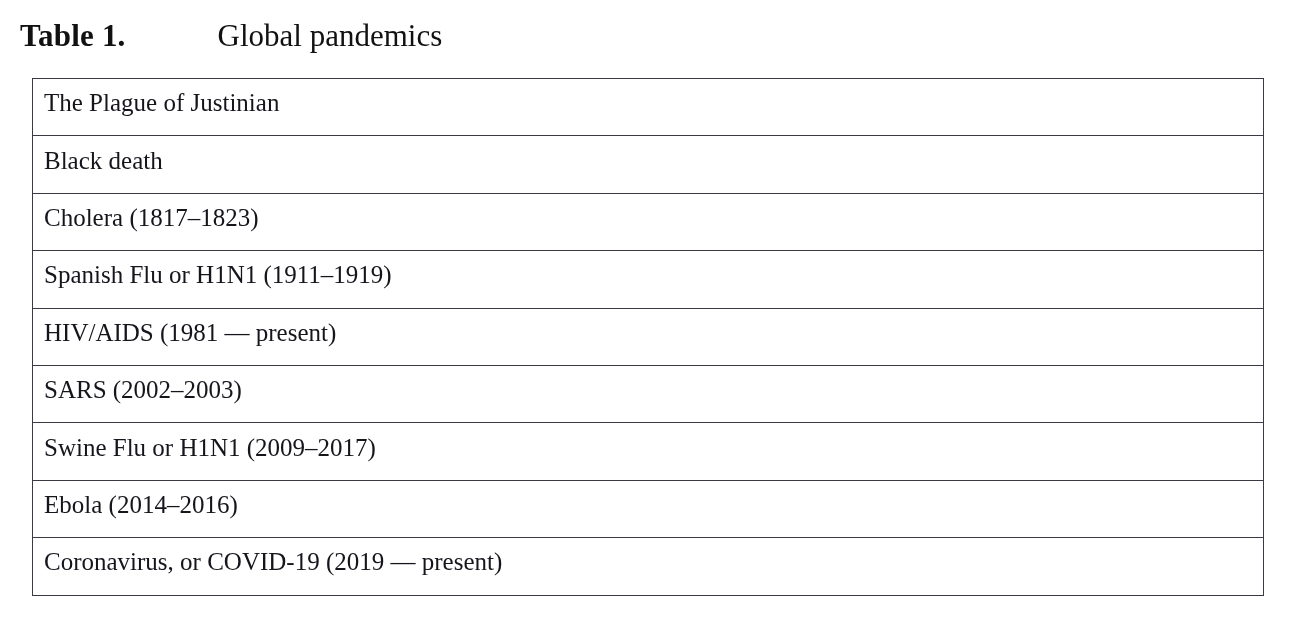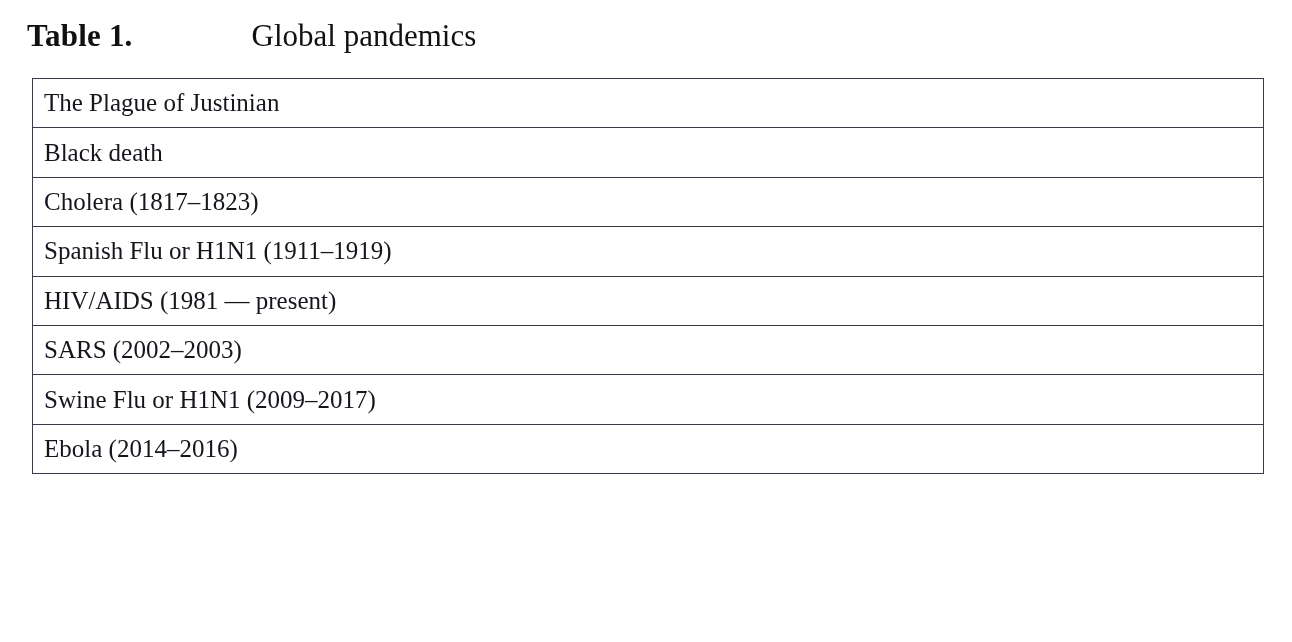--- a/index.html
+++ b/index.html
@@ -17,23 +17,22 @@
   .page {
     position: relative;
     width: 1292px;
     height: 642px;
     box-sizing: border-box;
     padding: 0;
   }
   .caption {
     display: flex;
     align-items: baseline;
-    margin: 18px 0 0 27px;
+    margin: 18px 0 0 20px;
     height: 52px;
-    gap: 27px;
   }
   .caption-label {
     font-family: "Liberation Serif", serif;
     font-weight: bold;
     font-size: 31px;
     letter-spacing: 0.2px;
     color: #111111;
   }
   .caption-title {
     font-family: "Liberation Serif", serif;
@@ -47,21 +46,21 @@
     margin: 8px 30px 0 32px;
   }
   table.pandemic-table {
     border-collapse: collapse;
     width: 1232px;
     table-layout: fixed;
   }
   table.pandemic-table td {
     border: 1px solid #3a3a46;
     height: 48.4px;
-    padding: 0 0 0 11px;
+    padding: 0 0 8px 11px;
     font-family: "Liberation Serif", serif;
     font-size: 25px;
     line-height: 48px;
     color: #15151c;
     white-space: nowrap;
     overflow: hidden;
     vertical-align: middle;
   }
 </style>
 </head>
@@ -94,17 +93,20 @@
         </tr>
         <tr>
           <td>SARS (2002–2003)</td>
         </tr>
         <tr>
           <td>Swine Flu or H1N1 (2009–2017)</td>
         </tr>
         <tr>
           <td>Ebola (2014–2016)</td>
         </tr>
+        <tr>
+          <td>Coronavirus, or COVID-19 (2019 — present)</td>
+        </tr>
       </tbody>
     </table>
   </div>
 
 </div>
 
 </body></html>

